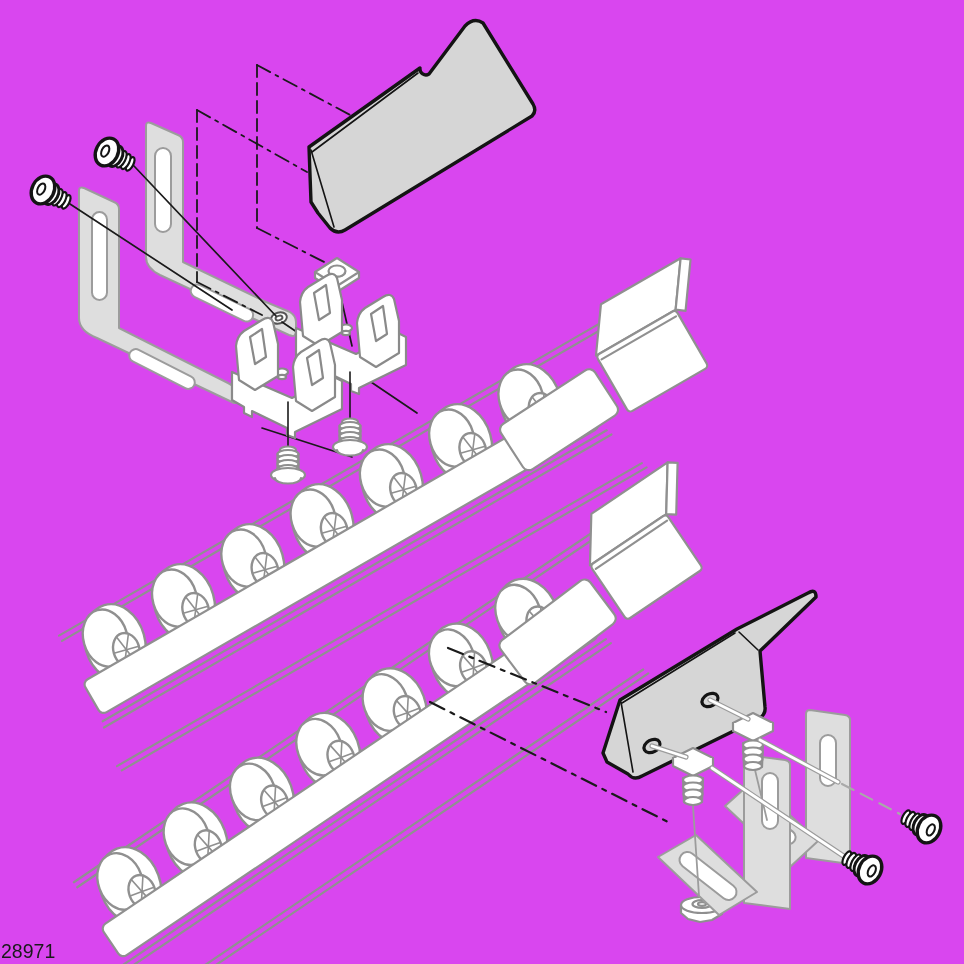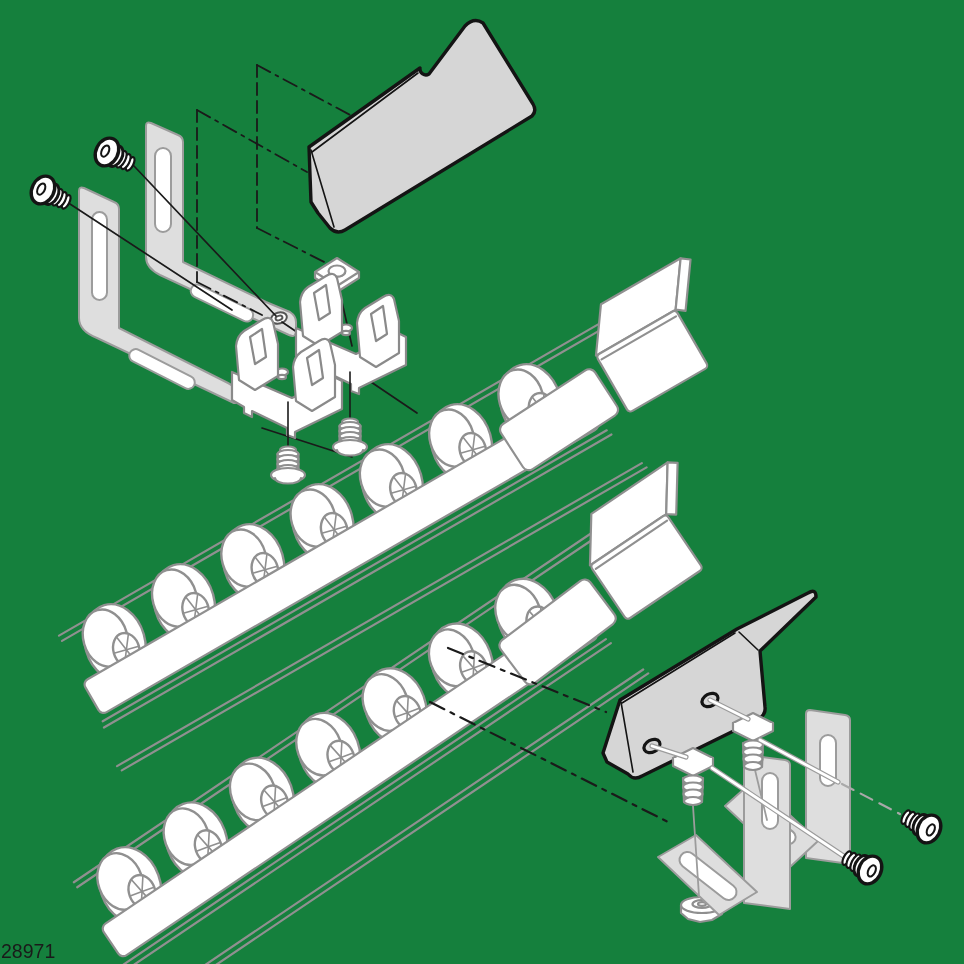--- a/index.html
+++ b/index.html
@@ -1,16 +1,16 @@
 <!DOCTYPE html>
 <html><head>
 <meta charset="utf-8">
 <style>
   html,body{margin:0;padding:0;background:#fff;}
-  .stage{position:relative;width:964px;height:964px;background:#15803d;overflow:hidden;
+  .stage{position:relative;width:964px;height:964px;background:#d946ef;overflow:hidden;
          font-family:"Liberation Sans", sans-serif;}
   svg{display:block}
   .fig-label{font-family:"Liberation Sans","DejaVu Sans",sans-serif;font-size:19.5px;fill:#1a1a1a;}
 </style>
 </head>
 <body>
 
 <div class="stage">
 <svg width="964" height="964" viewBox="0 0 964 964" stroke-linecap="round" stroke-linejoin="round">
 

